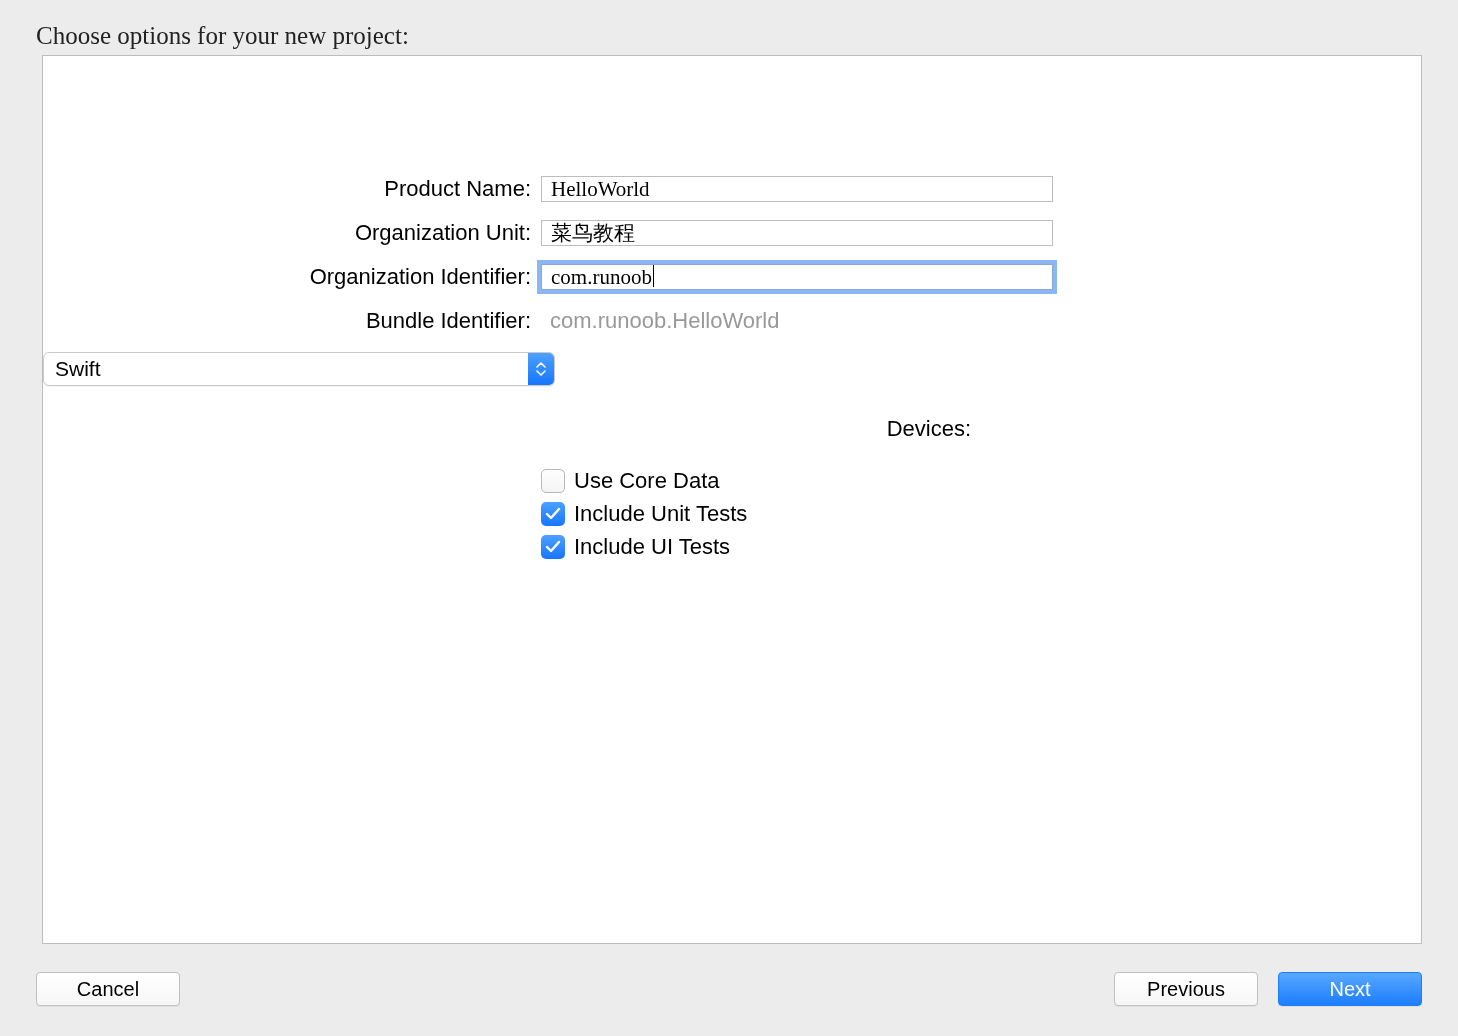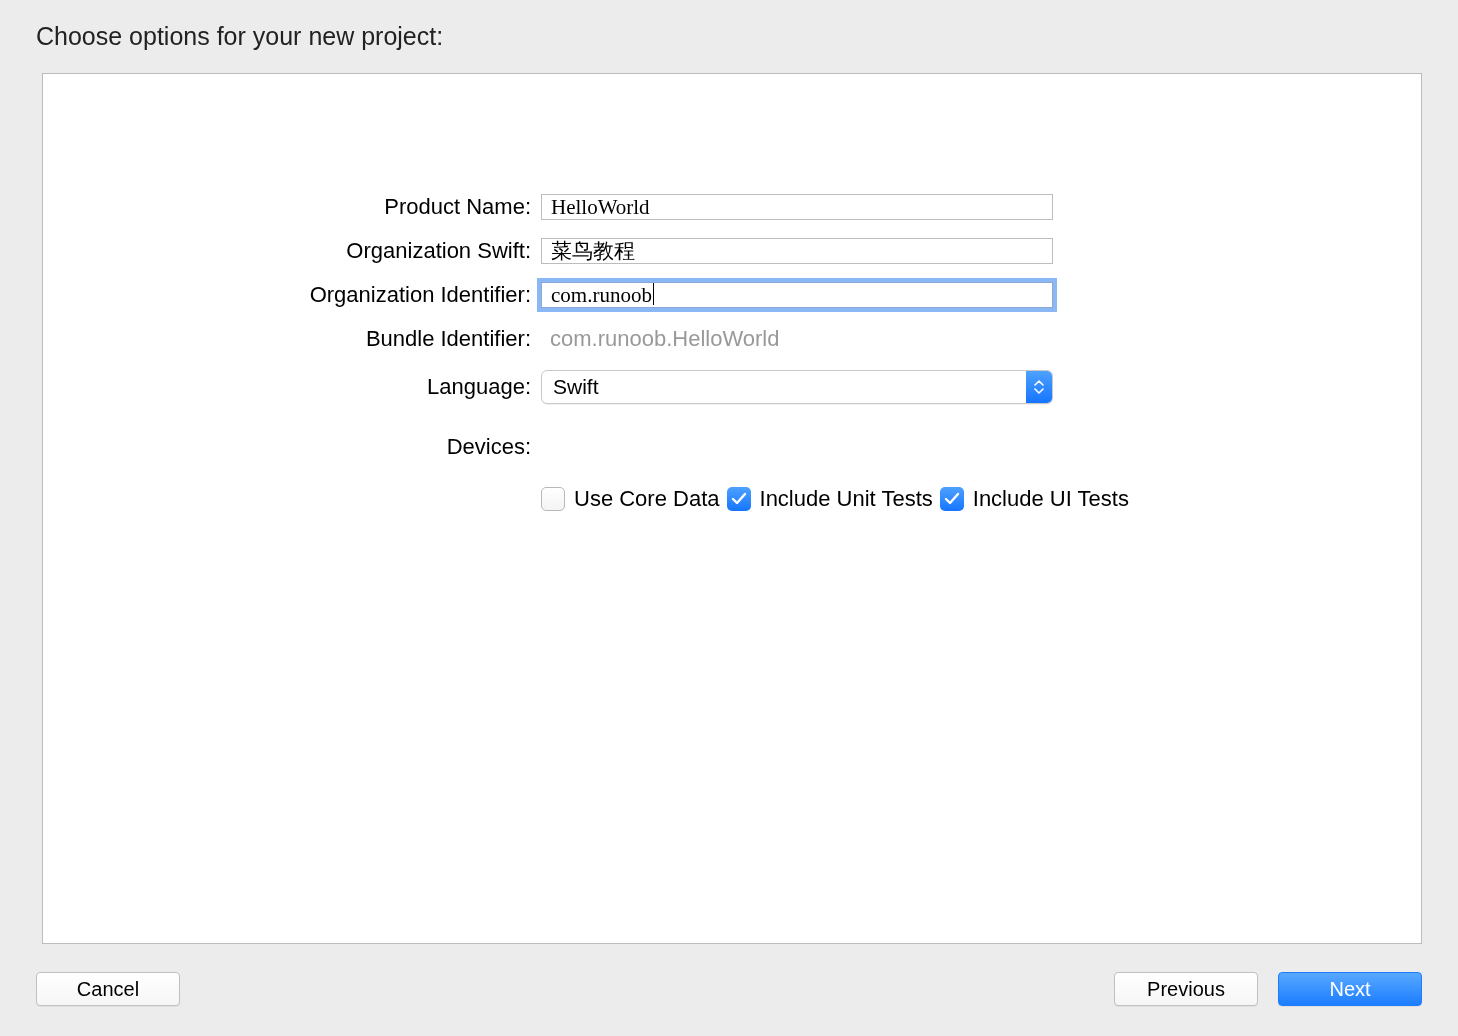--- a/index.html
+++ b/index.html
@@ -20,21 +20,22 @@
       padding: 0;
       width: 100%;
       height: 100%;
       display: flex;
       flex-direction: column;
     }
     .title {
       font-size: 25px;
       font-weight: 400;
       color: #222;
-      padding: 22px 0 22px 36px;
+      padding: 22px 0 5px 36px;
+      font-family: Liberation Serif, serif;
     }
     .content-frame {
       background: #fff;
       border: 1px solid #bcbcbc;
       margin: 0 36px 0 42px;
       flex: 1;
       position: relative;
       padding-top: 120px;
     }
     .form {
@@ -101,21 +102,21 @@
       background: linear-gradient(to bottom, #4ea1ff, #1575ff);
       border-radius: 0 5px 5px 0;
       display: flex;
       flex-direction: column;
       align-items: center;
       justify-content: center;
       gap: 2px;
     }
     .checkbox-group {
       display: flex;
-      flex-direction: row;
+      flex-direction: column;
       gap: 7px;
       margin-top: 8px;
     }
     .checkbox-row {
       display: flex;
       align-items: center;
       gap: 9px;
     }
     .checkbox {
       width: 24px;
@@ -191,21 +192,21 @@
     <div class="form">
 
       <div class="row">
         <div class="row-label">Product Name:</div>
         <div class="row-value">
           <input type="text" class="text-input" value="HelloWorld" style="">
         </div>
       </div>
 
       <div class="row">
-        <div class="row-label">Organization Swift:</div>
+        <div class="row-label">Organization Unit:</div>
         <div class="row-value">
           <input type="text" class="text-input" value="菜鸟教程" style="">
         </div>
       </div>
 
       <div class="row">
         <div class="row-label">Organization Identifier:</div>
         <div class="row-value">
           <div class="text-input focused" style="display:flex;align-items:center;">
             <span>com.runoob</span>
@@ -215,37 +216,36 @@
       </div>
 
       <div class="row">
         <div class="row-label">Bundle Identifier:</div>
         <div class="row-value">
           <div class="readonly-value">com.runoob.HelloWorld</div>
         </div>
       </div>
 
       <div class="row">
-        <div class="row-label">Language:</div>
         <div class="row-value">
           <div class="select-wrap">
             <div class="select-value">Swift</div>
             <div class="select-arrows">
               <svg width="10" height="6" viewBox="0 0 10 6">
                   <path d="M1 5 L5 1 L9 5" stroke="#fff" stroke-width="1.6" fill="none" stroke-linecap="round" stroke-linejoin="round"></path>
                 </svg>
               <svg width="10" height="6" viewBox="0 0 10 6">
                   <path d="M1 1 L5 5 L9 1" stroke="#fff" stroke-width="1.6" fill="none" stroke-linecap="round" stroke-linejoin="round"></path>
                 </svg>
             </div>
           </div>
         </div>
       </div>
 
-      <div class="row" style="margin-top:12px;">
+      <div class="row" style="margin-top:12px;flex-direction:column;">
         <div class="row-label">Devices:</div>
       </div>
 
       <div class="row">
         <div class="row-label"></div>
         <div class="row-value">
           <div class="checkbox-group">
             <div class="checkbox-row">
               <div class="checkbox unchecked"></div>
               <span class="checkbox-label">Use Core Data</span>

